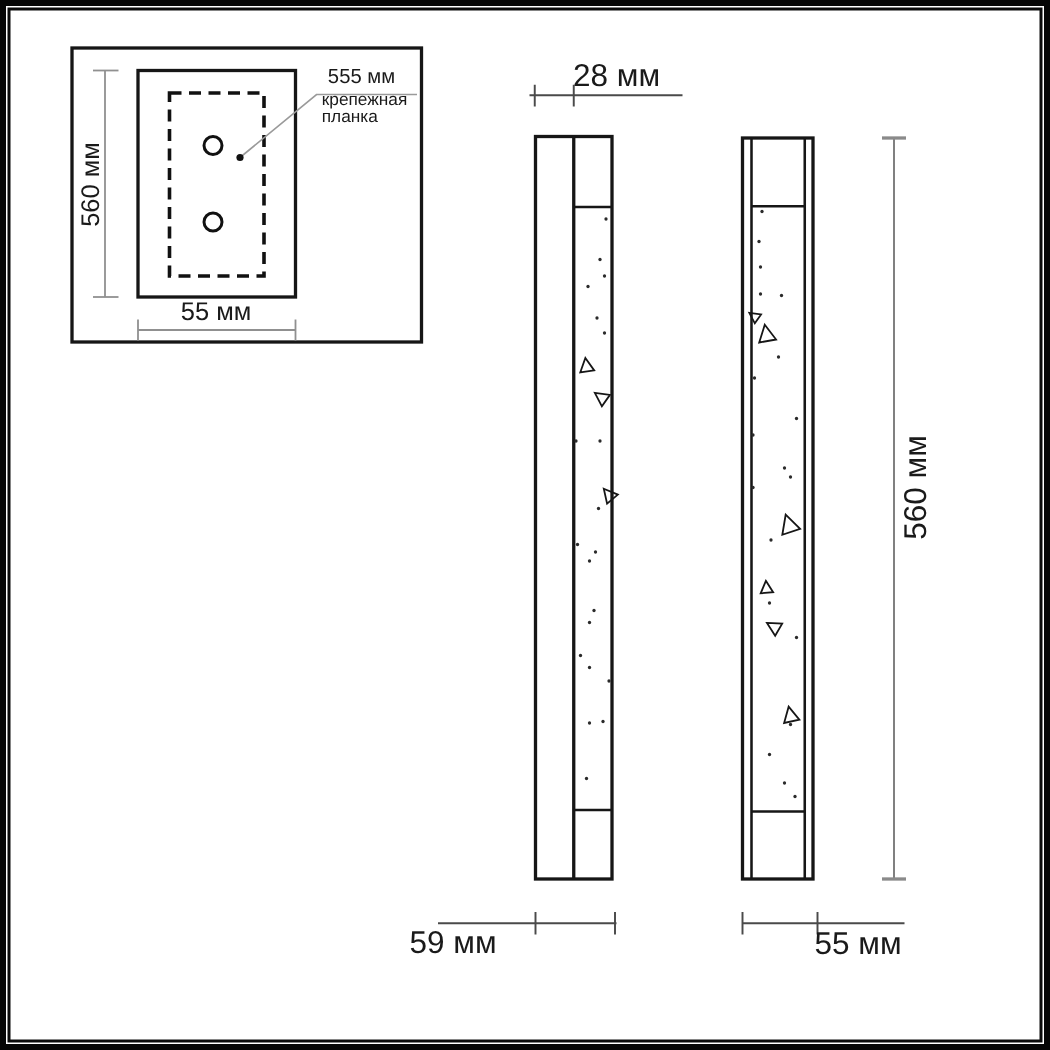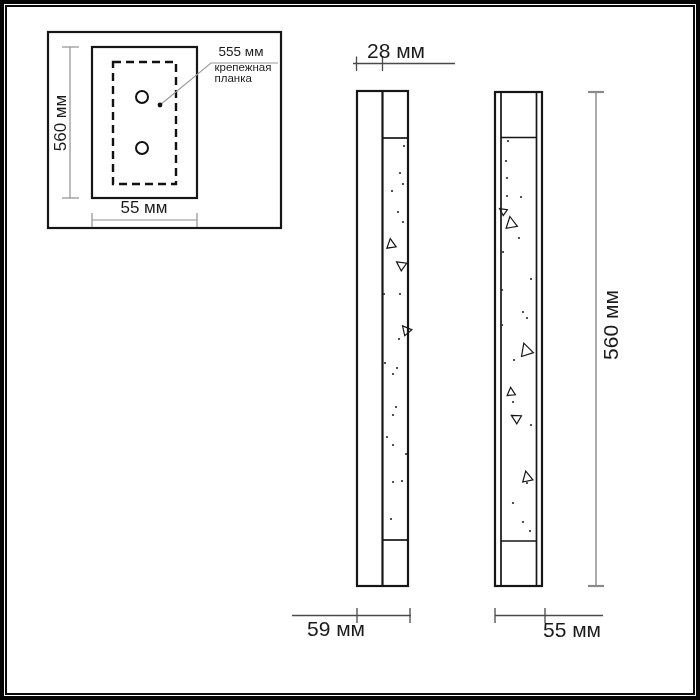--- a/index.html
+++ b/index.html
@@ -155,23 +155,23 @@
 
   <div class="lbl caption" style="left:243px;top:73px">
     <div>крепежная</div>
     <div>планка</div>
   </div>
 
   <div class="lbl mid rot" style="left:61px;top:123px">560 мм</div>
 
   <div class="lbl mid" style="left:144px;top:208px">55 мм</div>
 
-  <div class="lbl big" style="left:396px;top:51px">28 мм</div>
+  <div class="lbl big" style="left:411px;top:51px">28 мм</div>
 
-  <div class="lbl big" style="left:336px;top:629px">59 мм</div>
+  <div class="lbl big" style="left:302px;top:629px">59 мм</div>
 
   <div class="lbl big rot" style="left:611px;top:325px">560 мм</div>
 
   <div class="lbl big" style="left:572px;top:630px">55 мм</div>
 
   <div class="frame-inner"></div>
   <div class="frame-outer"></div>
 </div>
 
 </body></html>

